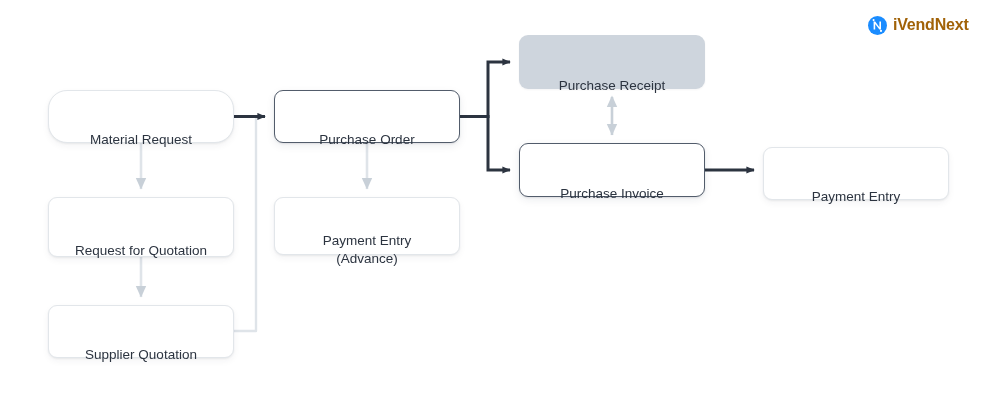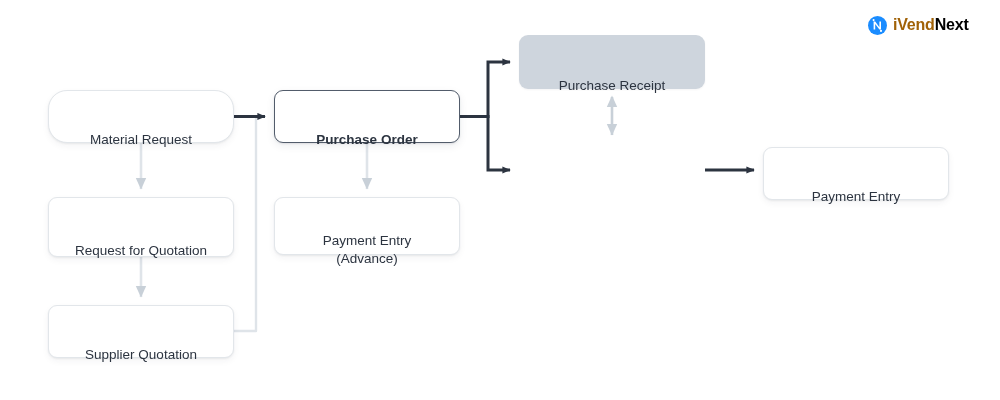--- a/index.html
+++ b/index.html
@@ -29,21 +29,21 @@
   }
   #brand .logo-mark { display: block; }
   #brand .wordmark {
     font-size: 16px;
     font-weight: bold;
     letter-spacing: -0.2px;
     white-space: nowrap;
     line-height: 1;
   }
   #brand .wm-ivend { color: #a16207; }
-  #brand .wm-next  { color: #000000; }
+  #brand .wm-next  { color: #a16207; }
 
   
   #wires {
     position: absolute;
     inset: 0;
     width: 1000px;
     height: 400px;
     pointer-events: none;
   }
 
@@ -63,21 +63,21 @@
   }
   .node.light {
     border: 1px solid #e2e6ea;
     box-shadow: 0 1px 2px rgba(30, 40, 60, 0.07),
                 0 3px 7px rgba(30, 40, 60, 0.05);
   }
   .node.strong {
     border: 1.6px solid #525c6b;
     box-shadow: 0 1px 2px rgba(30, 40, 60, 0.10),
                 0 3px 8px rgba(30, 40, 60, 0.08);
-    font-weight: bold;
+    font-weight: normal;
   }
   .node.filled {
     border: none;
     background: #ced5dd;
     box-shadow: 0 1px 2px rgba(30, 40, 60, 0.05);
   }
   .node .label { display: block; white-space: pre-line; margin-top: 48px; }
 
   
   #node-material-request     { left: 48px;  top: 90px;  width: 186px; height: 53px; border-radius: 19px; }
@@ -147,20 +147,23 @@
 
   <div class="node light" id="node-payment-entry-advance">
     <span class="label">Payment Entry
 (Advance)</span>
   </div>
 
   <div class="node filled" id="node-purchase-receipt">
     <span class="label">Purchase Receipt</span>
   </div>
 
+  <div class="node strong" id="node-purchase-invoice">
+    <span class="label">Purchase Invoice</span>
+  </div>
 
   <div class="node light" id="node-payment-entry">
     <span class="label">Payment Entry</span>
   </div>
 
   <div id="brand">
     <svg class="logo-mark" width="19" height="19" viewBox="0 0 19 19" xmlns="http://www.w3.org/2000/svg">
       <circle cx="9.5" cy="9.5" r="9.5" fill="#1a8cff"></circle>
       <path d="M5.6 13.6 L5.6 5.6 L7.2 5.6 L11.4 11.2 L11.4 5.6 L13.0 5.6 L13.0 13.6 L11.4 13.6 L7.2 8.0 L7.2 13.6 Z" fill="#ffffff"></path>
       <circle cx="5.6" cy="4.1" r="1.05" fill="#ffffff"></circle>

